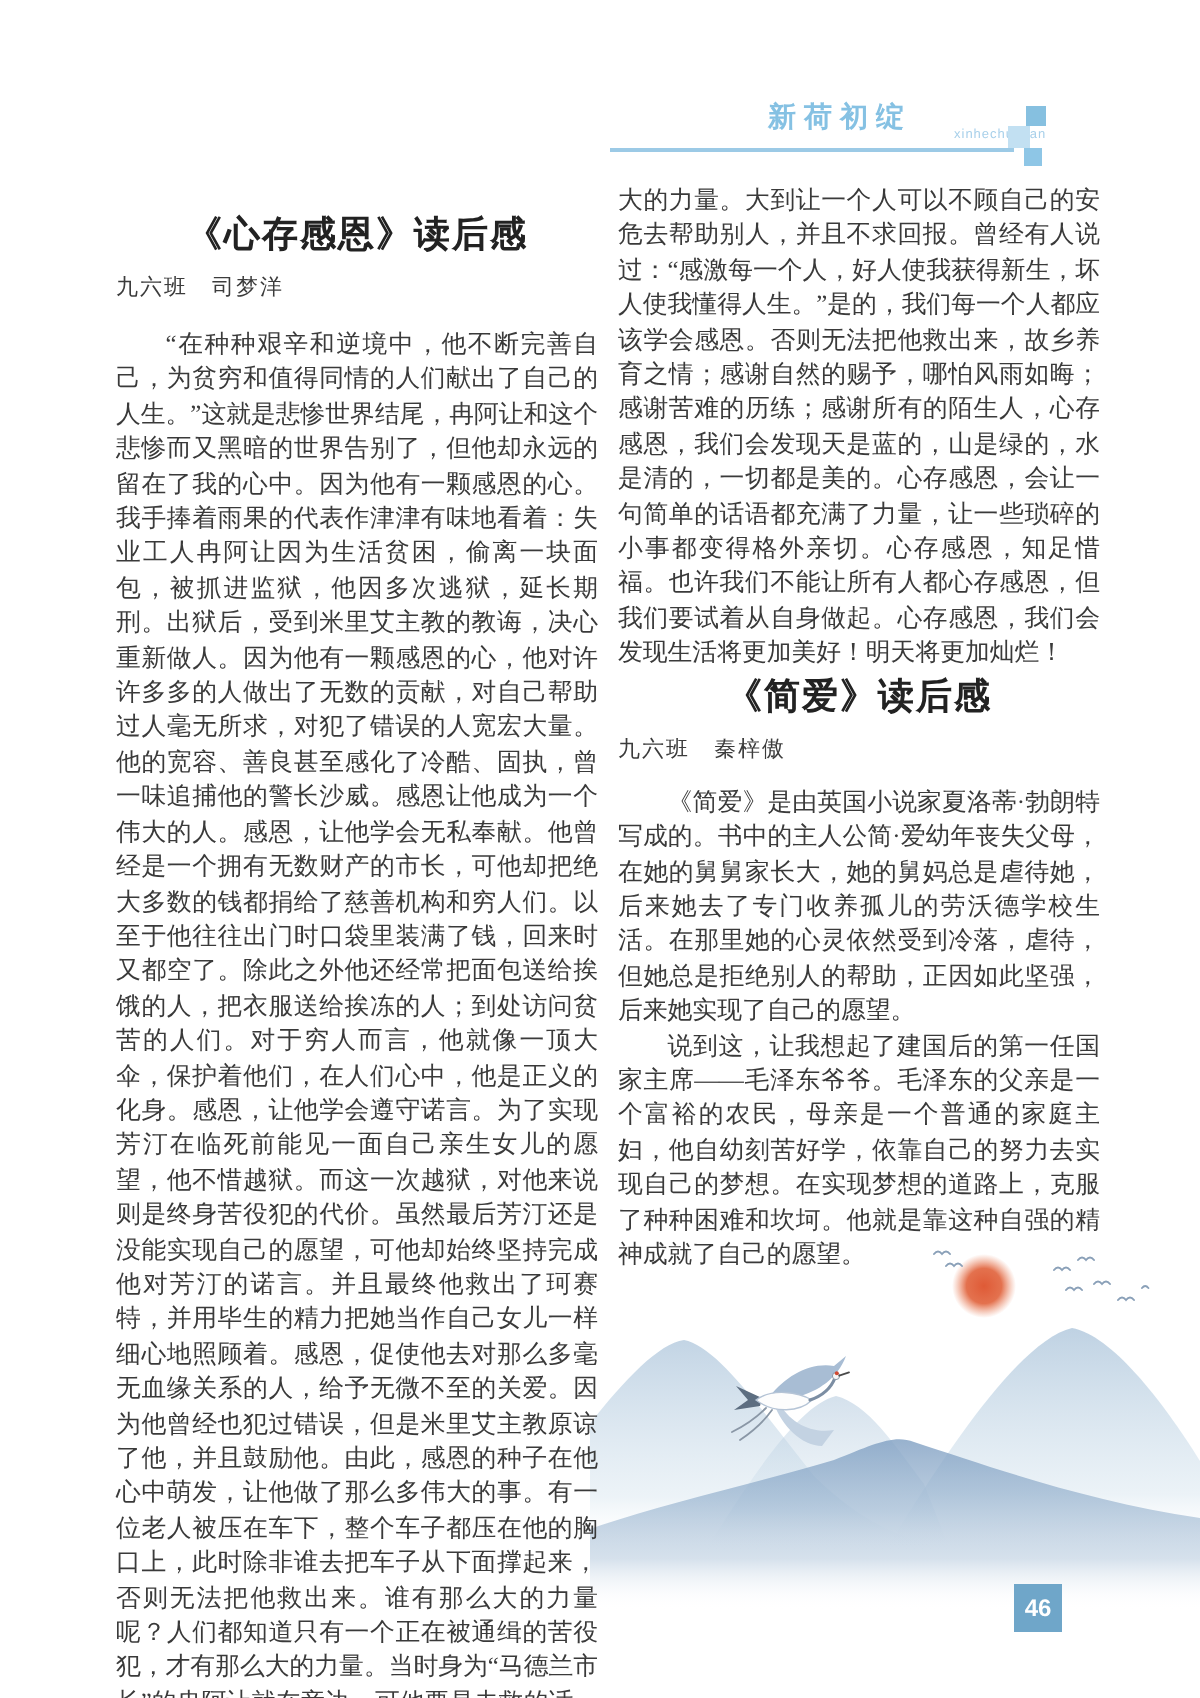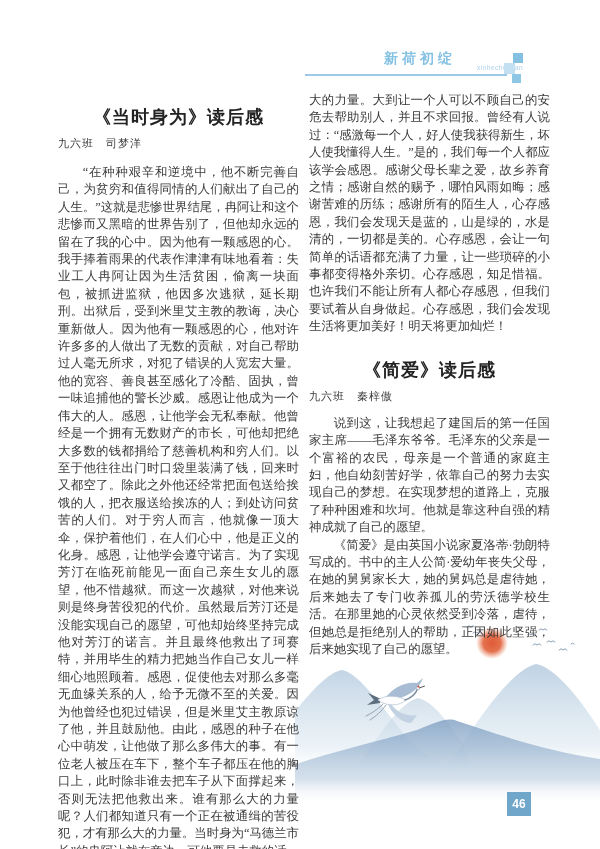--- a/index.html
+++ b/index.html
@@ -30,21 +30,21 @@
   .col-right { left:309px; top:92px; }
 
   .article-title { text-align:center; font-size:18px; font-weight:700;
                    letter-spacing:1px; color:#222; line-height:24px; }
   .article-byline { font-size:11px; color:#3c3c3c;
                     margin-top:7px; letter-spacing:1px; }
   .body-text { margin-top:13px; font-size:12.4px; line-height:17.4px;
                text-align:justify; text-justify:inter-ideograph; color:#3a3a3a; }
   .body-text.indent { text-indent:2em; }
   .body-text.no-top { margin-top:0; }
-  .second-article { margin-top:22px; }
+  .second-article { }
   .second-article .body-text { margin-top:11px; }
   .second-article .body-text + .body-text { margin-top:0; }
 
   
   .page-badge { position:absolute; left:507px; top:792px; width:24px; height:24px;
                 background:#6fa6c9; color:#ffffff; font-size:12px; font-weight:700;
                 font-family:"Liberation Sans","DejaVu Sans",sans-serif;
                 display:flex; align-items:center; justify-content:center; }
 
   
@@ -122,31 +122,31 @@
         <path d="M40,16 C46,14 50.5,10 52.5,5" stroke="#7c8ea3" stroke-width="1.6" fill="none" stroke-linecap="round"></path>
         <circle cx="53" cy="4" r="1.8" fill="#f6f6f6" stroke="#8a97a6" stroke-width="0.5"></circle>
         <circle cx="53.4" cy="2.6" r="1" fill="#d24a32"></circle>
         <path d="M54.6,3.8 L59.5,2.2" stroke="#4a4a4a" stroke-width="0.9" stroke-linecap="round"></path>
         <path d="M18,20 C12,26 7,29 1,32 M21,21 C16,28 11,32 5,36" stroke="#8a97a6" stroke-width="0.9" fill="none" stroke-linecap="round"></path>
       </g>
     </svg>
   </div>
 
   <div class="col col-left">
-    <div class="article-title">《当时身为》读后感</div>
+    <div class="article-title">《心存感恩》读后感</div>
     <div class="article-byline">九六班　司梦洋</div>
     <div class="body-text indent">“在种种艰辛和逆境中，他不断完善自己，为贫穷和值得同情的人们献出了自己的人生。”这就是悲惨世界结尾，冉阿让和这个悲惨而又黑暗的世界告别了，但他却永远的留在了我的心中。因为他有一颗感恩的心。我手捧着雨果的代表作津津有味地看着：失业工人冉阿让因为生活贫困，偷离一块面包，被抓进监狱，他因多次逃狱，延长期刑。出狱后，受到米里艾主教的教诲，决心重新做人。因为他有一颗感恩的心，他对许许多多的人做出了无数的贡献，对自己帮助过人毫无所求，对犯了错误的人宽宏大量。他的宽容、善良甚至感化了冷酷、固执，曾一味追捕他的警长沙威。感恩让他成为一个伟大的人。感恩，让他学会无私奉献。他曾经是一个拥有无数财产的市长，可他却把绝大多数的钱都捐给了慈善机构和穷人们。以至于他往往出门时口袋里装满了钱，回来时又都空了。除此之外他还经常把面包送给挨饿的人，把衣服送给挨冻的人；到处访问贫苦的人们。对于穷人而言，他就像一顶大伞，保护着他们，在人们心中，他是正义的化身。感恩，让他学会遵守诺言。为了实现芳汀在临死前能见一面自己亲生女儿的愿望，他不惜越狱。而这一次越狱，对他来说则是终身苦役犯的代价。虽然最后芳汀还是没能实现自己的愿望，可他却始终坚持完成他对芳汀的诺言。并且最终他救出了珂赛特，并用毕生的精力把她当作自己女儿一样细心地照顾着。感恩，促使他去对那么多毫无血缘关系的人，给予无微不至的关爱。因为他曾经也犯过错误，但是米里艾主教原谅了他，并且鼓励他。由此，感恩的种子在他心中萌发，让他做了那么多伟大的事。有一位老人被压在车下，整个车子都压在他的胸口上，此时除非谁去把车子从下面撑起来，否则无法把他救出来。谁有那么大的力量呢？人们都知道只有一个正在被通缉的苦役犯，才有那么大的力量。当时身为“马德兰市长”的冉阿让就在旁边，可他要是去救的话，等于承认自己就是冉阿让。可要是不救或是再犹豫几分钟的话，那位老人就会死去。就在这千钧一发的时刻，他还是冒着生命危险救下了那位老人。我被深深的震撼了，感恩竟有如此</div>
   </div>
 
   <div class="col col-right">
-    <div class="body-text no-top">大的力量。大到让一个人可以不顾自己的安危去帮助别人，并且不求回报。曾经有人说过：“感激每一个人，好人使我获得新生，坏人使我懂得人生。”是的，我们每一个人都应该学会感恩。感谢父母长辈之爱，故乡养育之情；感谢自然的赐予，哪怕风雨如晦；感谢苦难的历练；感谢所有的陌生人，心存感恩，我们会发现天是蓝的，山是绿的，水是清的，一切都是美的。心存感恩，会让一句简单的话语都充满了力量，让一些琐碎的小事都变得格外亲切。心存感恩，知足惜福。也许我们不能让所有人都心存感恩，但我们要试着从自身做起。心存感恩，我们会发现生活将更加美好！明天将更加灿烂！</div>
+    <div class="body-text no-top">大的力量。大到让一个人可以不顾自己的安危去帮助别人，并且不求回报。曾经有人说过：“感激每一个人，好人使我获得新生，坏人使我懂得人生。”是的，我们每一个人都应该学会感恩。否则无法把他救出来，故乡养育之情；感谢自然的赐予，哪怕风雨如晦；感谢苦难的历练；感谢所有的陌生人，心存感恩，我们会发现天是蓝的，山是绿的，水是清的，一切都是美的。心存感恩，会让一句简单的话语都充满了力量，让一些琐碎的小事都变得格外亲切。心存感恩，知足惜福。也许我们不能让所有人都心存感恩，但我们要试着从自身做起。心存感恩，我们会发现生活将更加美好！明天将更加灿烂！</div>
 
     <div class="second-article">
       <div class="article-title">《简爱》读后感</div>
       <div class="article-byline">九六班　秦梓傲</div>
+      <div class="body-text indent">《简爱》是由英国小说家夏洛蒂·勃朗特写成的。书中的主人公简·爱幼年丧失父母，在她的舅舅家长大，她的舅妈总是虐待她，后来她去了专门收养孤儿的劳沃德学校生活。在那里她的心灵依然受到冷落，虐待，但她总是拒绝别人的帮助，正因如此坚强，后来她实现了自己的愿望。</div>
       <div class="body-text indent">说到这，让我想起了建国后的第一任国家主席——毛泽东爷爷。毛泽东的父亲是一个富裕的农民，母亲是一个普通的家庭主妇，他自幼刻苦好学，依靠自己的努力去实现自己的梦想。在实现梦想的道路上，克服了种种困难和坎坷。他就是靠这种自强的精神成就了自己的愿望。</div>
-      <div class="body-text indent">《简爱》是由英国小说家夏洛蒂·勃朗特写成的。书中的主人公简·爱幼年丧失父母，在她的舅舅家长大，她的舅妈总是虐待她，后来她去了专门收养孤儿的劳沃德学校生活。在那里她的心灵依然受到冷落，虐待，但她总是拒绝别人的帮助，正因如此坚强，后来她实现了自己的愿望。</div>
     </div>
   </div>
 
   <div class="page-badge">46</div>
 
 </div>
 
 </body></html>

